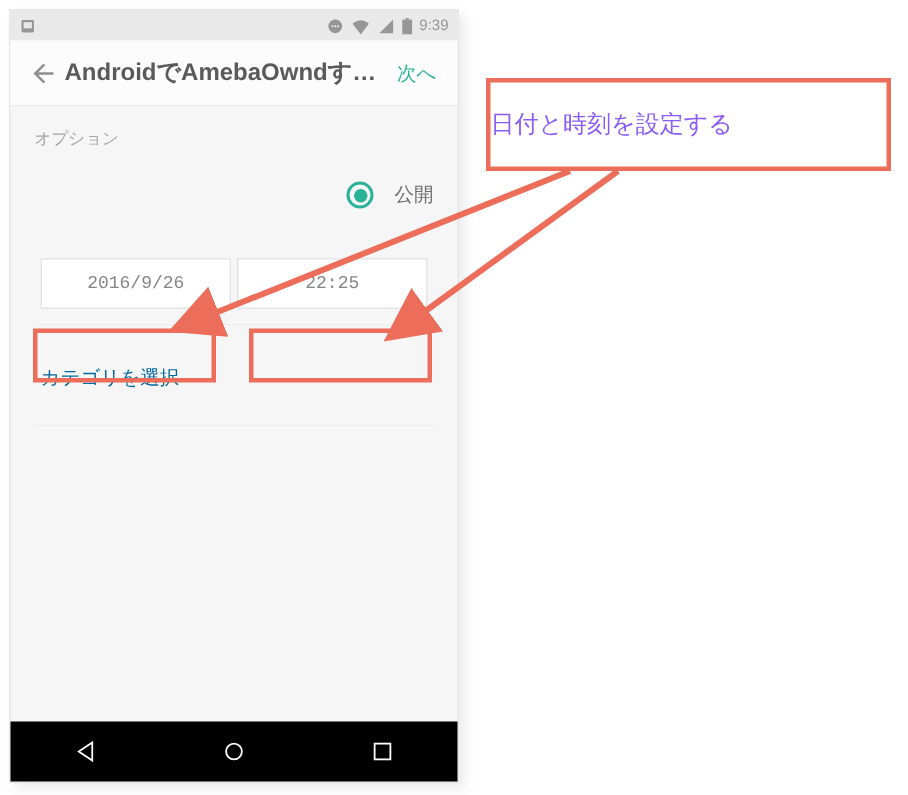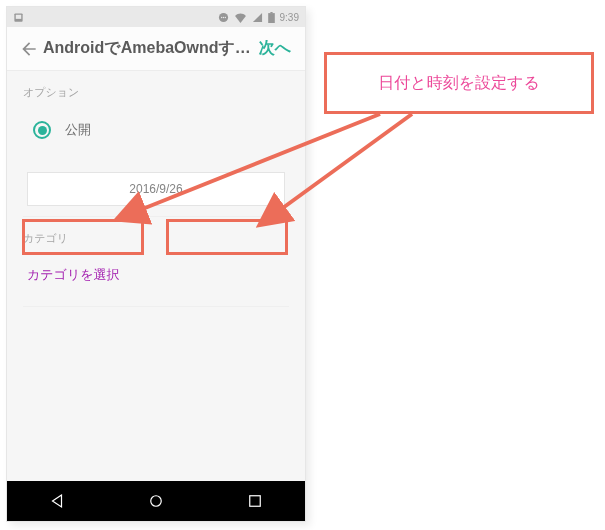--- a/index.html
+++ b/index.html
@@ -54,41 +54,42 @@
   .app-bar .title {
     flex: 1;
     font-size: 16px;
     font-weight: 600;
     color: #5a5a5a;
     white-space: nowrap;
     overflow: hidden;
     text-overflow: ellipsis;
   }
   .app-bar .next {
-    font-size: 16px;
+    font-size: 13px;
     color: #2bb39a;
     padding: 4px 6px;
-    font-weight: 700;
+    font-weight: 400;
   }
   .section {
     padding: 14px 16px 0 16px;
   }
   .section-label {
     font-size: 11px;
     color: #a5a5a5;
     margin-bottom: 8px;
     font-family: Liberation Mono, monospace;
   }
   .radio-item {
     display: flex;
     align-items: center;
     height: 44px;
     gap: 14px;
     padding-left: 10px;
     border-bottom: 1px solid #efefef;
+    justify-content: flex-end;
   }
   .radio-item:last-child { border-bottom: none; }
   .radio-circle {
     width: 18px; height: 18px;
     border-radius: 50%;
     border: 2px solid #bdbdbd;
     display: flex; align-items: center; justify-content: center;
   }
   .radio-circle.checked {
     border-color: #2bb39a;
@@ -101,38 +102,39 @@
   }
   .radio-label {
     font-size: 13px;
     color: #6e6e6e;
   }
   .datetime-row {
     display: flex;
     gap: 4px;
     margin-top: 6px;
     padding: 0 4px;
+    font-family: Liberation Mono, monospace;
   }
   .dt-box {
     flex: 1;
     height: 34px;
     background: #fff;
     border: 1px solid #e4e4e4;
     display: flex;
     align-items: center;
     justify-content: center;
     font-size: 12px;
     color: #858585;
   }
   .category-select {
     height: 42px;
     display: flex;
     align-items: center;
     font-size: 13px;
-    color: #a21caf;
+    color: #0369a1;
     padding-left: 4px;
   }
   .divider {
     height: 1px;
     background: #efefef;
     margin: 10px 0 0 0;
   }
   
   .nav-bar {
     position: absolute;
@@ -149,23 +151,22 @@
   .callout {
     position: absolute;
     left: 324px;
     top: 52px;
     width: 270px;
     height: 62px;
     border: 3px solid #ec6d59;
     background: #fff;
     display: flex;
     align-items: center;
-    justify-content: center;
     font-size: 16px;
-    color: #ec4899;
+    color: #8b5cf6;
   }
   
   .hl {
     position: absolute;
     border: 3px solid #ec6d59;
     pointer-events: none;
   }
   .hl1 { left: 22px; top: 219px; width: 122px; height: 36px; }
   .hl2 { left: 166px; top: 219px; width: 122px; height: 36px; }
   
@@ -229,26 +230,26 @@
     <div class="section-label">オプション</div>
     <div class="radio-item">
       <span class="radio-circle checked"></span>
       <span class="radio-label">公開</span>
     </div>
   </div>
 
   <div class="section">
     <div class="datetime-row">
       <div class="dt-box">2016/9/26</div>
+      <div class="dt-box">22:25</div>
     </div>
     <div class="divider"></div>
   </div>
 
   <div class="section">
-    <div class="section-label">カテゴリ</div>
     <div class="category-select">カテゴリを選択</div>
     <div class="divider"></div>
   </div>
 
   <div class="nav-bar">
     <span>
       <svg width="18" height="18" viewBox="0 0 24 24">
           <path d="M18 4 L6 12 L18 20 Z" fill="none" stroke="#fff" stroke-width="1.6"></path>
         </svg>
     </span>

